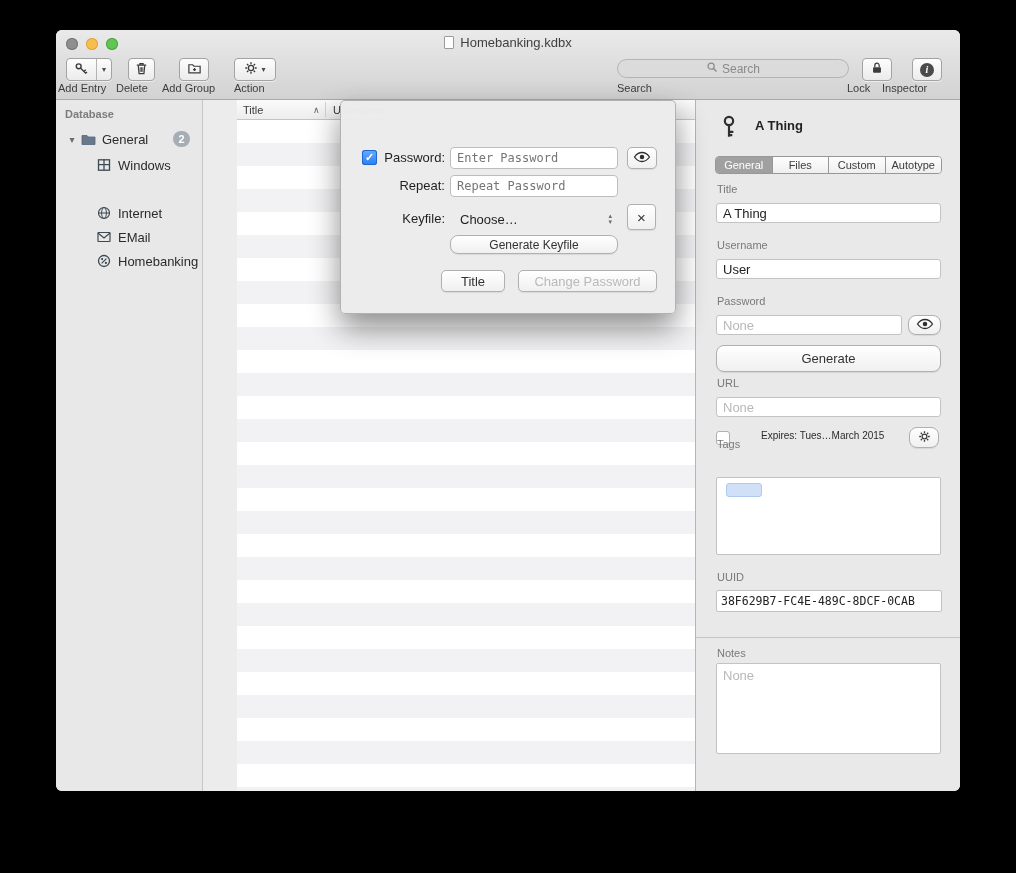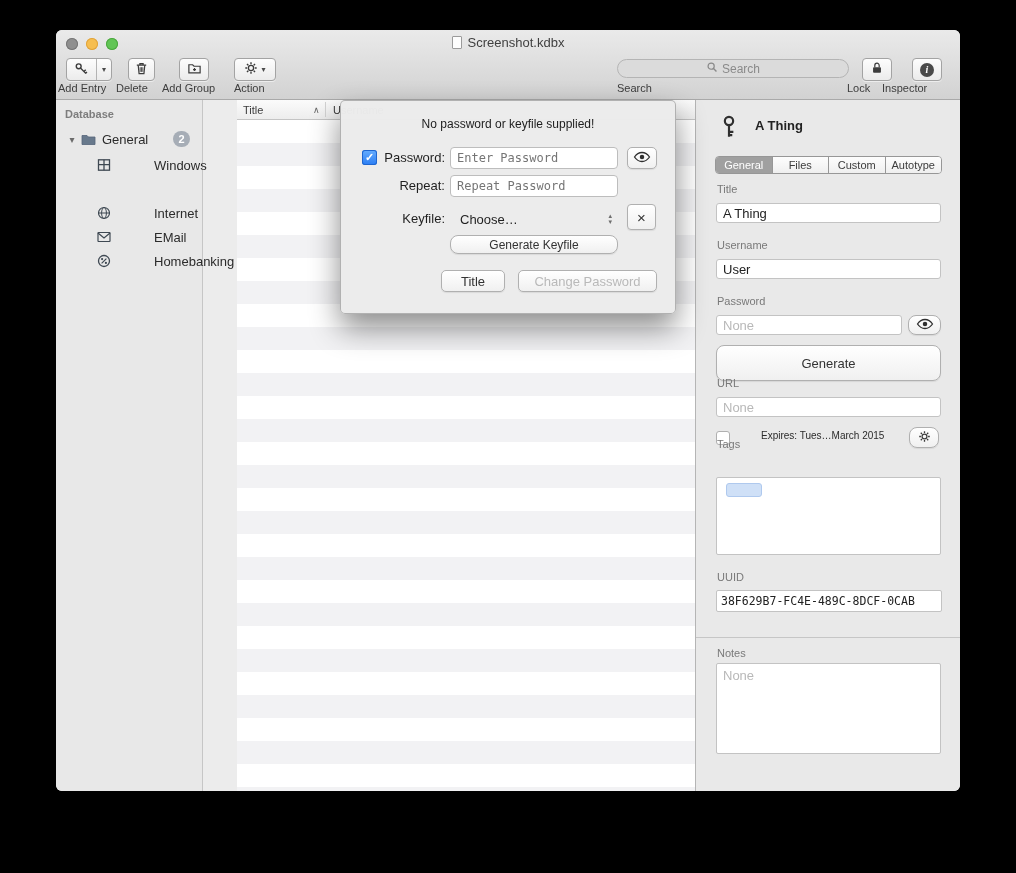--- a/index.html
+++ b/index.html
@@ -59,21 +59,21 @@
   .content { position:absolute; left:0; top:70px; right:0; bottom:0; }
 
   .sidebar { position:absolute; left:0; top:0; bottom:0; width:147px; background:#e8e8e8;
              border-right:1px solid #c6c6c6; }
   .sb-header { position:absolute; left:9px; top:8px; font-size:11px; font-weight:bold; color:#7d7d7d; }
   .side-row { position:absolute; left:0; right:0; height:24px; display:flex; align-items:center; }
   .r-general { top:27px; }  .r-windows { top:53px; } .r-network { top:77px; }
   .r-internet { top:101px; } .r-email { top:125px; } .r-homebanking { top:149px; }
   .disclosure { width:16px; margin-left:8px; font-size:10px; color:#6b6b6b; text-align:center; }
   .side-icon { width:17px; height:17px; margin-right:5px; flex:0 0 auto; }
-  .child { padding-left:40px;gap:36px; }
+  .child { padding-left:40px; }
   .badge { position:absolute; right:12px; top:4px; min-width:17px; height:16px; border-radius:8px;
            background:#a6adb6; color:#fff; font-size:11px; font-weight:bold; line-height:16px;
            text-align:center; padding:0 4px; }
 
   .entry-list { position:absolute; left:181px; top:0; bottom:0; width:458px; background:#fff; }
   .list-header { position:relative; height:20px; background:linear-gradient(#fbfbfb,#ededed);
                  border-bottom:1px solid #c4c4c4; font-size:11px; color:#3c3c3c; }
   .col-title { position:absolute; left:6px; top:0; line-height:20px; }
   .sort-asc { position:absolute; left:76px; top:0; line-height:20px; font-size:9px; color:#666; }
   .col-div { position:absolute; left:88px; top:2px; bottom:2px; width:1px; background:#d2d2d2; }
@@ -102,21 +102,21 @@
   .lbl-pass  { left:21px; top:195px; }  .f-pass  { top:215px; width:186px; }
   .lbl-url   { left:21px; top:277px; }  .f-url   { top:297px; }
   .lbl-tags  { left:21px; top:338px; }
   .lbl-uuid  { left:21px; top:471px; }
   .lbl-notes { left:21px; top:547px; }
 
   .push { background:linear-gradient(#ffffff,#f0f0f0); border:1px solid #b0b0b0; border-radius:8px;
           font-family:inherit; font-size:12px; color:#333; box-shadow:0 1px 1px rgba(0,0,0,.08); }
   .eye-btn { position:absolute; left:212px; top:215px; width:33px; height:20px; display:flex;
              align-items:center; justify-content:center; }
-  .gen-btn { position:absolute; left:20px; top:245px; width:225px; height:36px; font-size:13px;text-align:center; }
+  .gen-btn { position:absolute; left:20px; top:245px; width:225px; height:27px; font-size:13px;text-align:center; }
   .expires-cb { position:absolute; left:20px; top:331px; width:14px; height:14px; background:#fff;
                 border:1px solid #b0b0b0; border-radius:3px; }
   .expires-lbl { position:absolute; left:41px; top:330px; font-size:10px; color:#2b2b2b;margin-left:24px; }
   .gear-btn { position:absolute; left:213px; top:327px; width:30px; height:21px; display:flex;
               align-items:center; justify-content:center; }
   .tags-box { position:absolute; left:20px; top:377px; width:225px; height:78px; background:#fff;
               border:1px solid #c3c3c3; border-radius:2px; }
   .tag-chip { position:absolute; left:9px; top:5px; width:36px; height:14px; background:#cfe0f7;
               border:1px solid #afc9ee; border-radius:3px; }
   .f-uuid { position:absolute; left:20px; top:490px; width:226px; height:22px; border:1px solid #c3c3c3;
@@ -163,21 +163,21 @@
 <div class="screen">
   <div class="window">
 
     <div class="header">
       <div class="traffic">
         <span class="light close"></span>
         <span class="light min"></span>
         <span class="light zoom"></span>
       </div>
       <div class="win-title">
-        <span class="doc-icon"></span><span>Screenshot.kdbx</span>
+        <span class="doc-icon"></span><span>Homebanking.kdbx</span>
       </div>
 
       <div class="tb-btn b-addentry">
         <span class="split-left">
           <svg width="15" height="15" viewBox="0 0 16 16">
               <circle cx="5" cy="4.6" r="2.6" fill="none" stroke="#3c3c3c" stroke-width="1.5"></circle>
               <path d="M6.9 6.5 L12.8 12.4 M10.6 10.2 l1.9 -1.9 M12.4 12 l1.4 -1.4" stroke="#3c3c3c" stroke-width="1.5" fill="none"></path>
             </svg>
         </span>
         <span class="split-right">
@@ -378,21 +378,20 @@
         <input class="f-uuid" value="38F629B7-FC4E-489C-8DCF-0CAB" style="">
 
         <div class="insp-div"></div>
 
         <div class="insp-label lbl-notes">Notes</div>
         <textarea class="notes-box" placeholder="None" style=""></textarea>
       </div>
     </div>
 
     <div class="popover">
-      <div class="pop-msg">No password or keyfile supplied!</div>
 
       <span class="pop-check"><span>✓</span></span>
       <div class="pop-lbl pl-pass">Password:</div>
       <input class="pop-field pf-pass" placeholder="Enter Password" style="">
       <button class="push pop-eye">
         <span>
           <svg width="18" height="12" viewBox="0 0 24 16">
               <path d="M12 2 C6 2 2 8 2 8 C2 8 6 14 12 14 C18 14 22 8 22 8 C22 8 18 2 12 2 Z" fill="none" stroke="#2f2f2f" stroke-width="1.7"></path>
               <circle cx="12" cy="8" r="3" fill="#2f2f2f"></circle>
             </svg>

